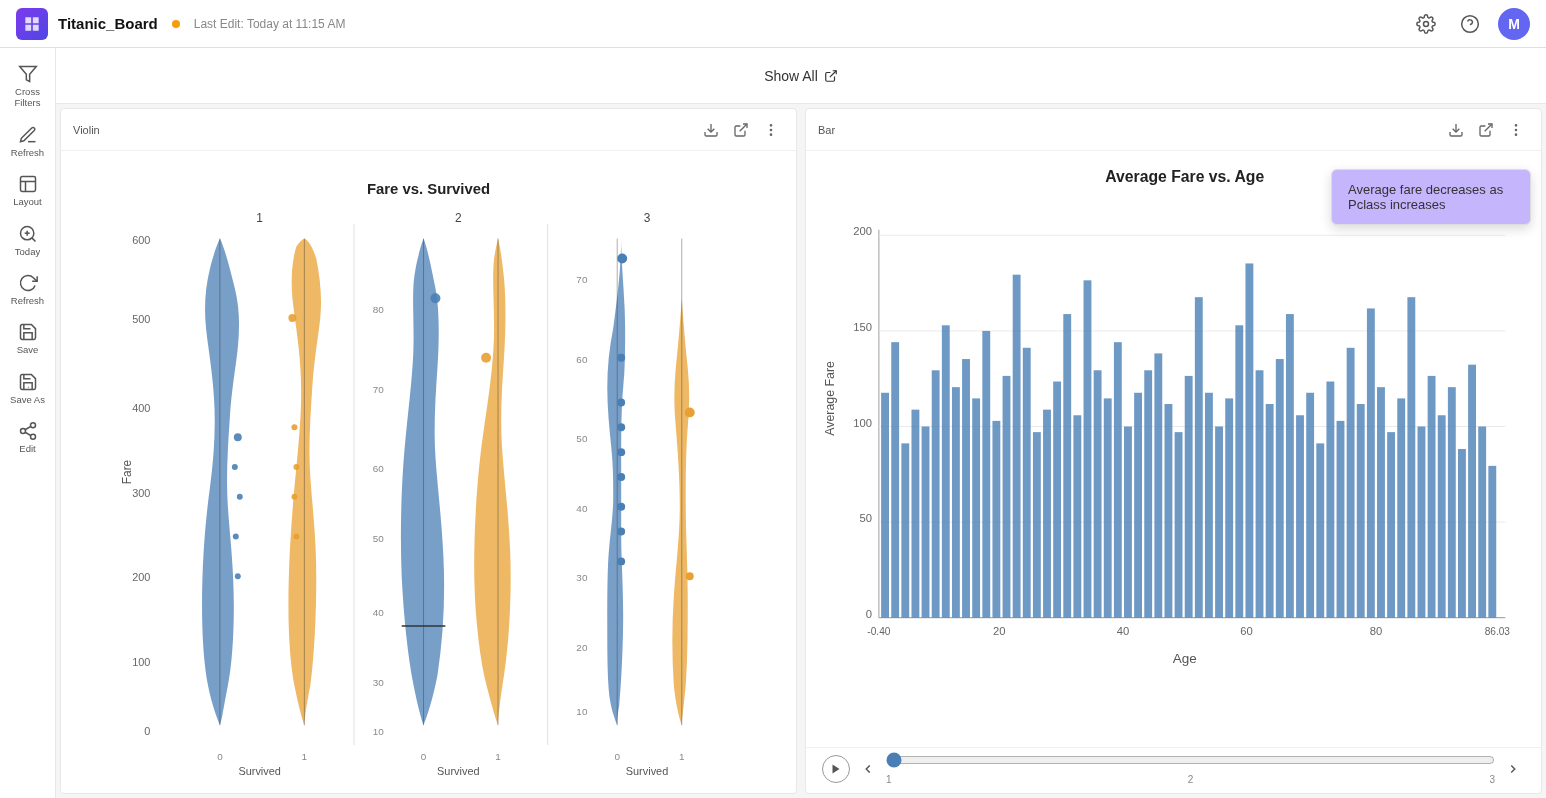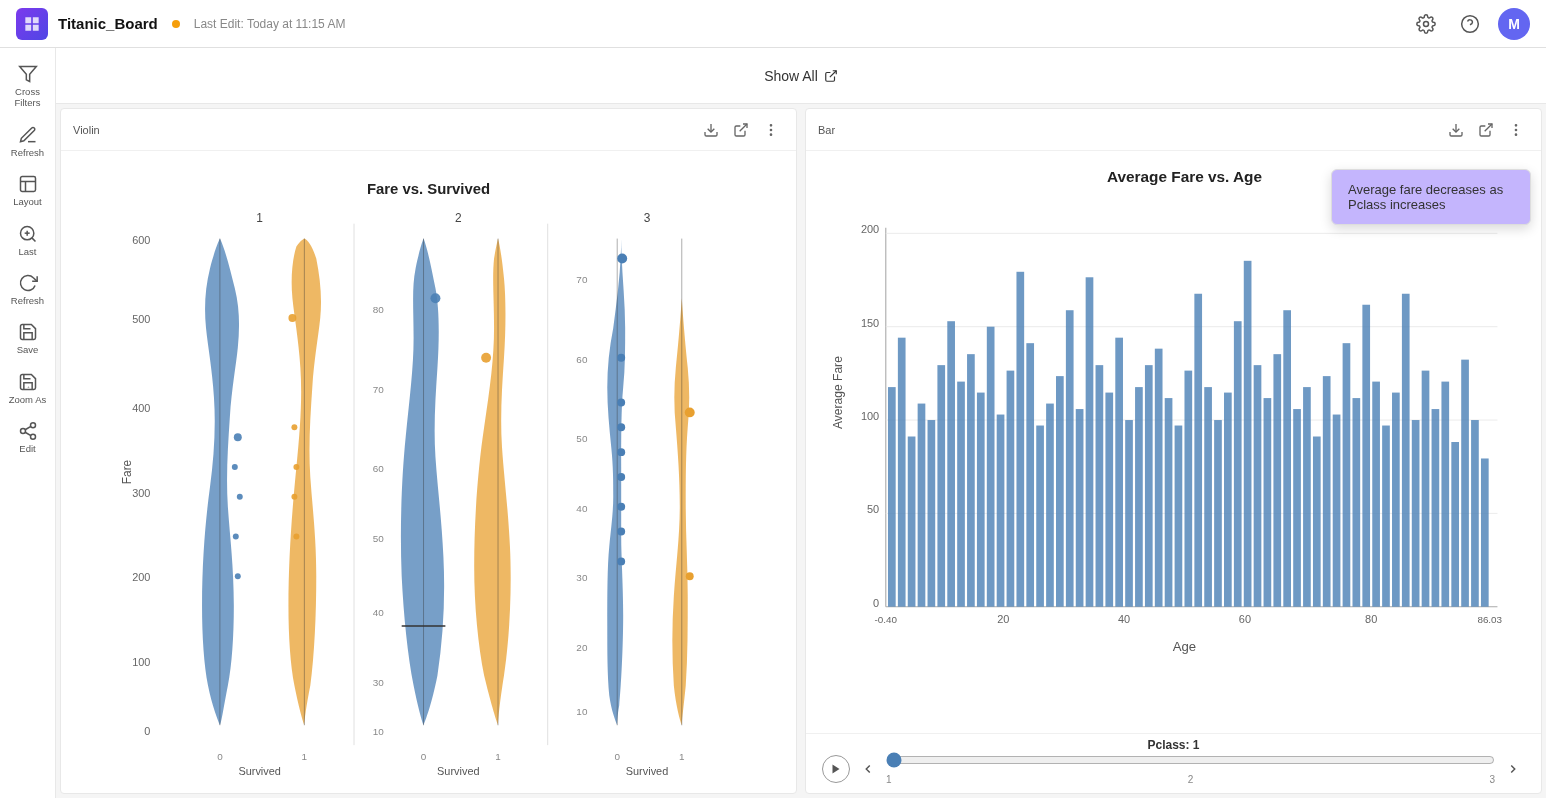--- a/index.html
+++ b/index.html
@@ -143,21 +143,21 @@
       <span class="sidebar-item-label">Layout</span>
     </div>
 
     <div class="sidebar-item">
       <svg width="20" height="20" viewBox="0 0 24 24" fill="none" stroke="#555" stroke-width="1.8">
         <circle cx="11" cy="11" r="8"></circle>
           <line x1="21" y1="21" x2="16.65" y2="16.65"></line>
           <line x1="11" y1="8" x2="11" y2="14"></line>
           <line x1="8" y1="11" x2="14" y2="11"></line>
       </svg>
-      <span class="sidebar-item-label">Last</span>
+      <span class="sidebar-item-label">Today</span>
     </div>
 
     <div class="sidebar-item">
       <svg width="20" height="20" viewBox="0 0 24 24" fill="none" stroke="#555" stroke-width="1.8">
         <polyline points="23 4 23 10 17 10"></polyline>
           <path d="M20.49 15a9 9 0 1 1-2.12-9.36L23 10"></path>
       </svg>
       <span class="sidebar-item-label">Refresh</span>
     </div>
 
@@ -170,21 +170,21 @@
       <span class="sidebar-item-label">Save</span>
     </div>
 
     <div class="sidebar-item">
       <svg width="20" height="20" viewBox="0 0 24 24" fill="none" stroke="#555" stroke-width="1.8">
         <path d="M19 21H5a2 2 0 0 1-2-2V5a2 2 0 0 1 2-2h11l5 5v11a2 2 0 0 1-2 2z"></path>
           <polyline points="17 21 17 13 7 13 7 21"></polyline>
           <polyline points="7 3 7 8 15 8"></polyline>
         <text x="11" y="19" font-size="5" fill="#555" stroke="none">+</text>
       </svg>
-      <span class="sidebar-item-label">Zoom As</span>
+      <span class="sidebar-item-label">Save As</span>
     </div>
 
     <div class="sidebar-item">
       <svg width="20" height="20" viewBox="0 0 24 24" fill="none" stroke="#555" stroke-width="1.8">
         <circle cx="18" cy="5" r="3"></circle>
           <circle cx="6" cy="12" r="3"></circle>
           <circle cx="18" cy="19" r="3"></circle>
         <line x1="8.59" y1="13.51" x2="15.42" y2="17.49"></line>
           <line x1="15.41" y1="6.51" x2="8.59" y2="10.49"></line>
       </svg>
@@ -466,21 +466,20 @@
             <text x="165" y="430" text-anchor="middle" font-size="10" fill="#666">20</text>
             <text x="275" y="430" text-anchor="middle" font-size="10" fill="#666">40</text>
             <text x="385" y="430" text-anchor="middle" font-size="10" fill="#666">60</text>
             <text x="500" y="430" text-anchor="middle" font-size="10" fill="#666">80</text>
             <text x="608" y="430" text-anchor="middle" font-size="9" fill="#666">86.03</text>
 
             <text x="330" y="455" text-anchor="middle" font-size="12" font-weight="500" fill="#555">Age</text>
           </svg>
         </div>
         <div style="padding: 4px 16px 8px; border-top: 1px solid #f0f0f0;">
-          <div class="pclass-label">Pclass: 1</div>
           <div class="slider-container">
             <button class="play-btn">
               <svg width="12" height="12" viewBox="0 0 24 24" fill="#555">
                 <polygon points="5,3 19,12 5,21"></polygon>
               </svg>
             </button>
             <button class="nav-btn">
               <svg width="14" height="14" viewBox="0 0 24 24" fill="none" stroke="#555" stroke-width="2.5">
                 <polyline points="15 18 9 12 15 6"></polyline>
               </svg>

